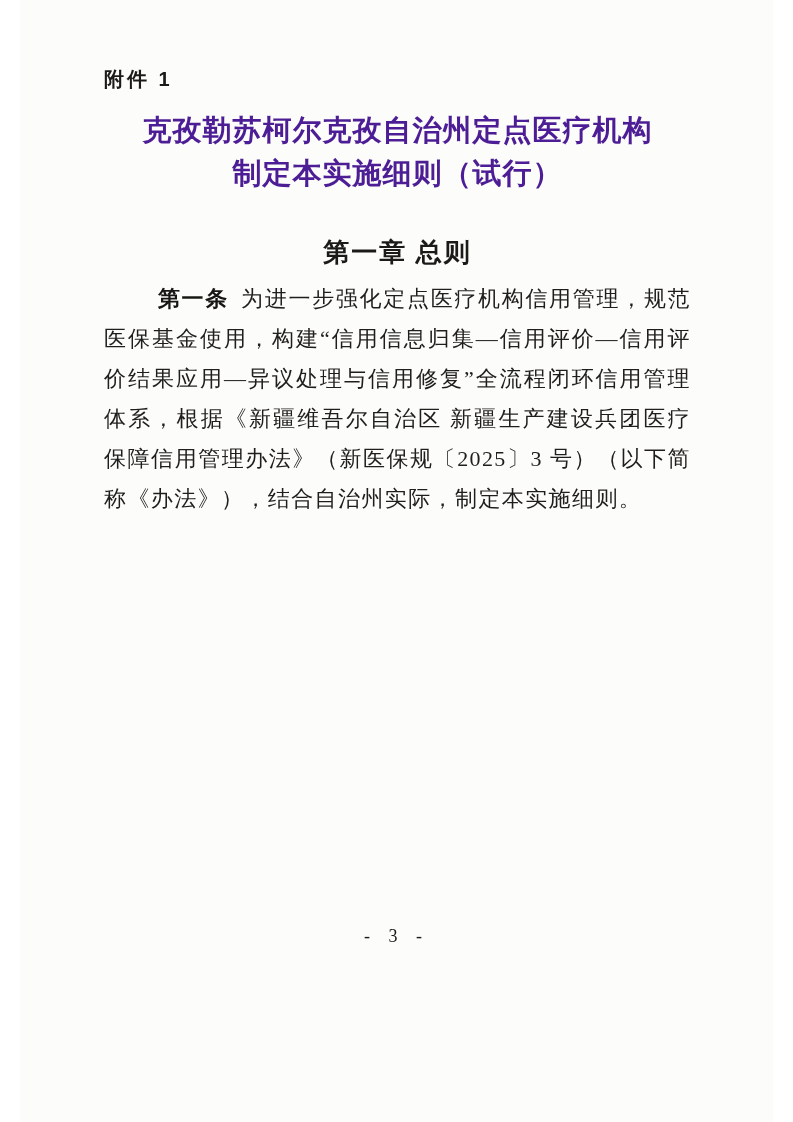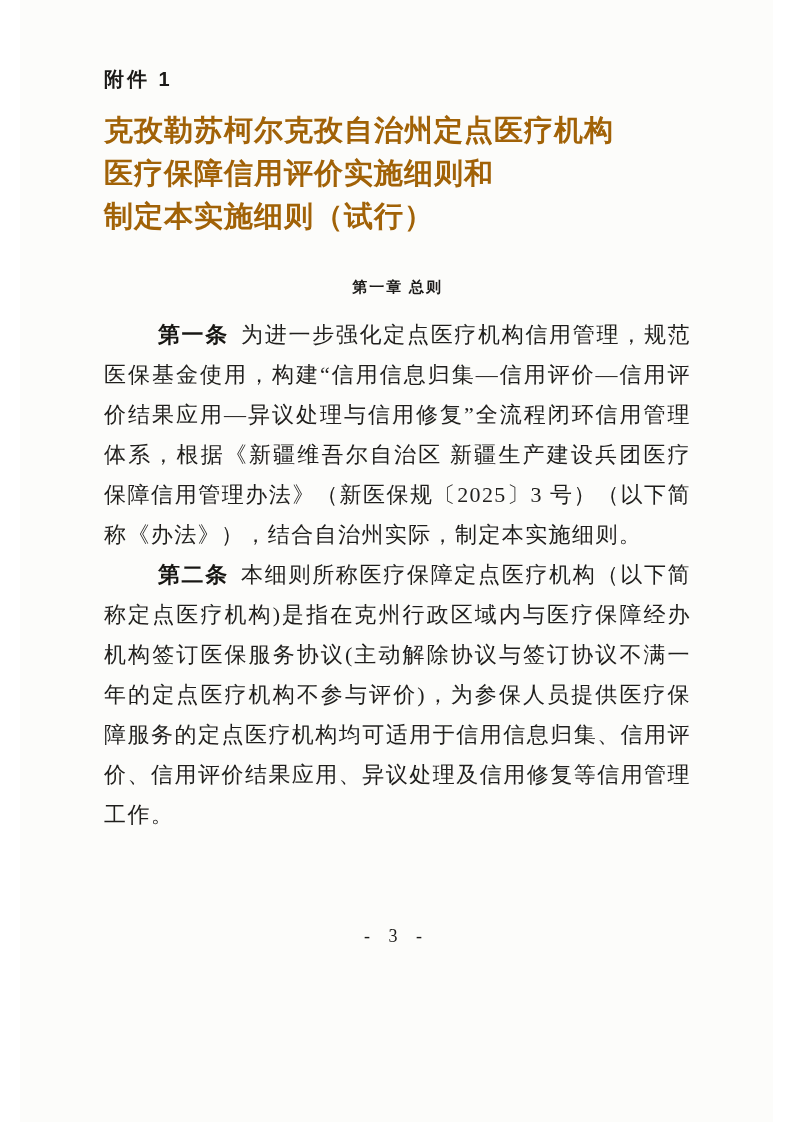--- a/index.html
+++ b/index.html
@@ -21,37 +21,38 @@
   }
   .attachment {
     font-family: "Liberation Sans", "DejaVu Sans", sans-serif;
     font-size: 20px;
     font-weight: 700;
     letter-spacing: 3px;
     color: #1b1a18;
   }
   .doc-title {
     margin: 16px 0 16px 0;
+    text-align: center;
     font-size: 29px;
     line-height: 43px;
     font-weight: 800;
     letter-spacing: 1px;
-    color: #a16207;
+    color: #4c1d95;
   }
   .doc-title .title-line { display: block; }
   .chapter {
     margin: 40px 0 0 0;
     text-align: center;
-    font-size: 15px;
+    font-size: 26px;
     font-weight: 800;
     letter-spacing: 2px;
     color: #1b1a18;
   }
   .body-text {
-    margin-top: 18px;
+    margin-top: 9px;
     font-size: 22px;
     line-height: 40px;
     letter-spacing: 1.4px;
     text-align: justify;
   }
   .para {
     margin: 0;
     text-indent: 2.45em;
   }
   .para .lead {
@@ -73,28 +74,26 @@
 </style>
 </head>
 <body>
 
 <div class="page">
 
   <div class="attachment">附件 1</div>
 
   <h1 class="doc-title">
     <span class="title-line">克孜勒苏柯尔克孜自治州定点医疗机构</span>
-    <span class="title-line">医疗保障信用评价实施细则和</span>
     <span class="title-line">制定本实施细则（试行）</span>
   </h1>
 
   <h2 class="chapter">第一章 总则</h2>
 
   <div class="body-text">
     <p class="para"><b class="lead">第一条</b><span>为进一步强化定点医疗机构信用管理，规范医保基金使用，构建“信用信息归集—信用评价—信用评价结果应用—异议处理与信用修复”全流程闭环信用管理体系，根据《新疆维吾尔自治区 新疆生产建设兵团医疗保障信用管理办法》（新医保规〔2025〕3 号）（以下简称《办法》），结合自治州实际，制定本实施细则。</span></p>
 
-    <p class="para"><b class="lead">第二条</b><span>本细则所称医疗保障定点医疗机构（以下简称定点医疗机构)是指在克州行政区域内与医疗保障经办机构签订医保服务协议(主动解除协议与签订协议不满一年的定点医疗机构不参与评价)，为参保人员提供医疗保障服务的定点医疗机构均可适用于信用信息归集、信用评价、信用评价结果应用、异议处理及信用修复等信用管理工作。</span></p>
 
   </div>
 
   <div class="page-number">- 3 -</div>
 
 </div>
 
 </body></html>

